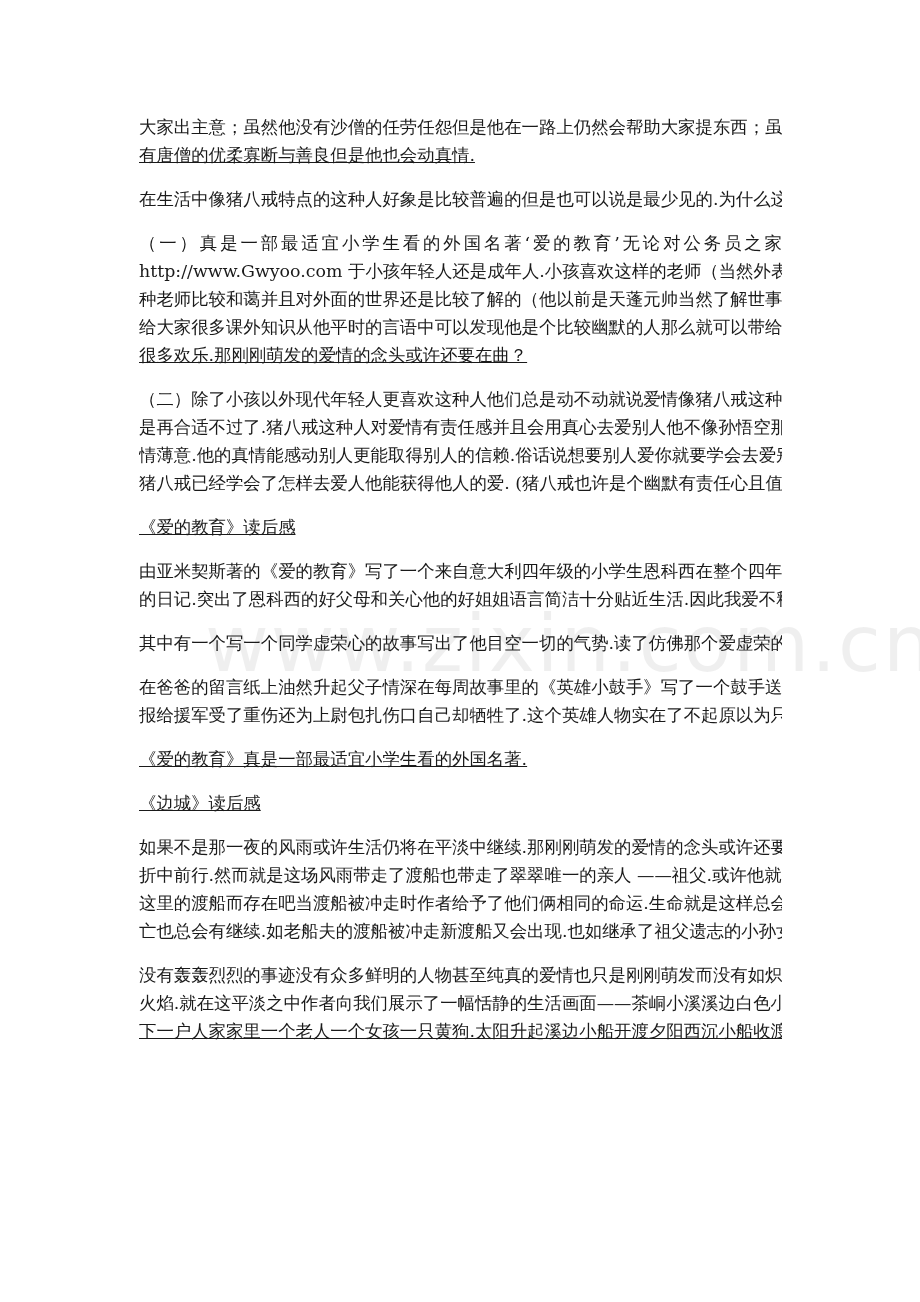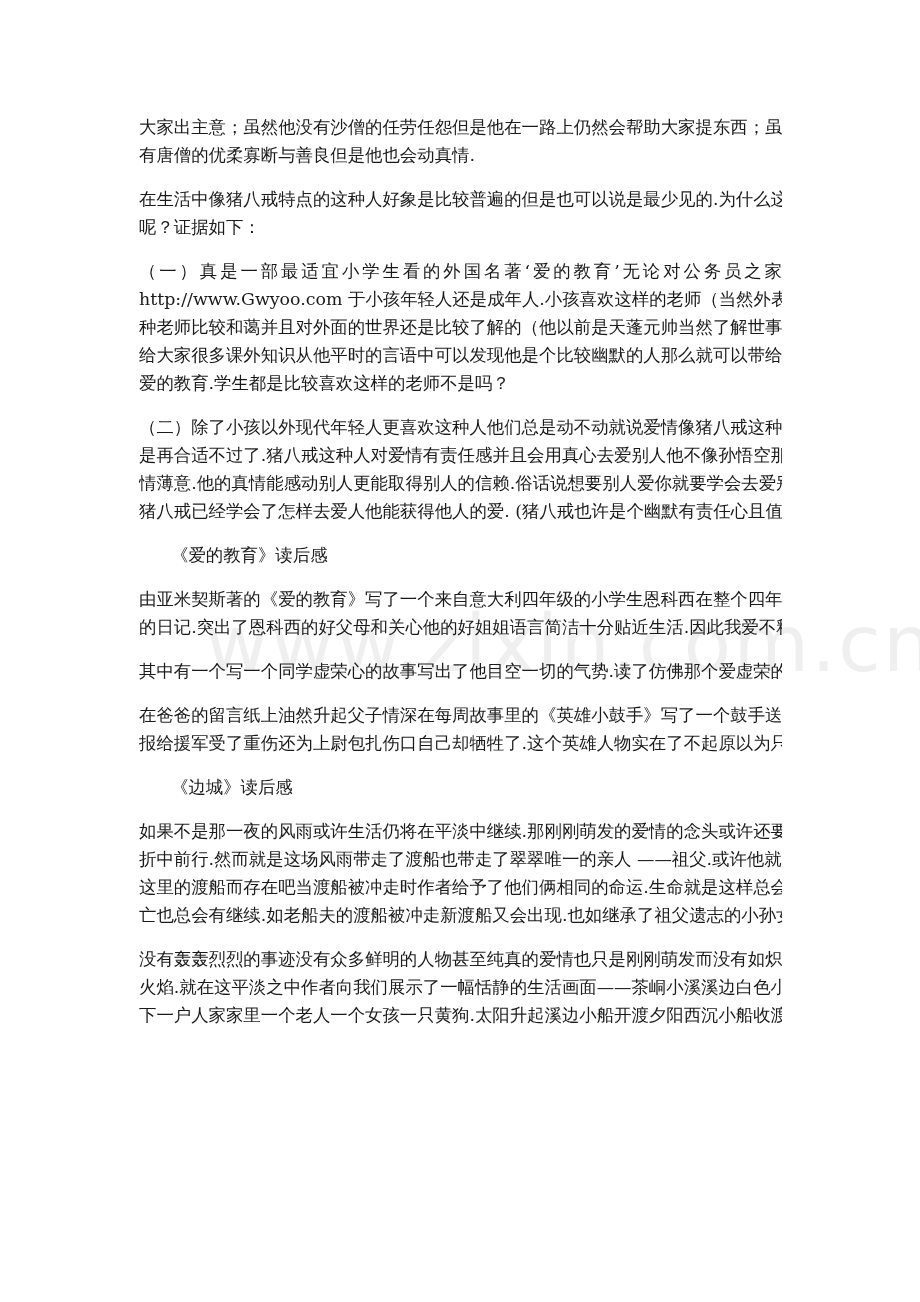--- a/index.html
+++ b/index.html
@@ -10,49 +10,48 @@
   .content {
     position: absolute; left: 139px; top: 113px; width: 643px;
     font-family: "DejaVu Serif", "Liberation Serif", serif;
     font-size: 17.4px; color: #1a1a1a;
   }
   .para { margin: 0 0 16px 0; }
   .line {
     display: block; height: 28px; line-height: 28px; white-space: nowrap;
     text-align: justify; text-align-last: justify; overflow: hidden;
   }
-  .line.last { text-align-last: left; }
-  .heading .line { text-align-last: left; margin-left: 32px; }
+  .line.last { text-align-last: left; text-decoration: underline; }
+  .heading .line { text-align-last: left; }
   .watermark {
     position: absolute; left: 205px; top: 604px; width: 540px; height: 80px;
     font-family: "DejaVu Sans", "Liberation Sans", sans-serif;
     font-size: 78px; line-height: 80px; color: #000000; opacity: 0.06;
     letter-spacing: 2px; white-space: nowrap; pointer-events: none;
   }
 </style>
 </head>
 <body>
 
 <div class="page">
   <div class="watermark">www.zixin.com.cn</div>
   <div class="content" id="content">
       <div class="para">
         <span class="line">大家出主意；虽然他没有沙僧的任劳任怨但是他在一路上仍然会帮助大家提东西；虽然他没</span>
         <span class="line last">有唐僧的优柔寡断与善良但是他也会动真情.</span>
       </div>
       <div class="para">
         <span class="line">在生活中像猪八戒特点的这种人好象是比较普遍的但是也可以说是最少见的.为什么这么说</span>
-        <span class="line last">呢？证据如下：</span>
       </div>
       <div class="para">
         <span class="line">（一）真是一部最适宜小学生看的外国名著‘爱的教育’无论对公务员之家</span>
         <span class="line">http://www.Gwyoo.com 于小孩年轻人还是成年人.小孩喜欢这样的老师（当然外表除外）这</span>
         <span class="line">种老师比较和蔼并且对外面的世界还是比较了解的（他以前是天蓬元帅当然了解世事啦）交</span>
         <span class="line">给大家很多课外知识从他平时的言语中可以发现他是个比较幽默的人那么就可以带给大家</span>
-        <span class="line last">爱的教育.学生都是比较喜欢这样的老师不是吗？</span>
+        <span class="line last">很多欢乐.那刚刚萌发的爱情的念头或许还要在曲？</span>
       </div>
       <div class="para">
         <span class="line">（二）除了小孩以外现代年轻人更喜欢这种人他们总是动不动就说爱情像猪八戒这种人就</span>
         <span class="line">是再合适不过了.猪八戒这种人对爱情有责任感并且会用真心去爱别人他不像孙悟空那么寡</span>
         <span class="line">情薄意.他的真情能感动别人更能取得别人的信赖.俗话说想要别人爱你就要学会去爱别人.</span>
         <span class="line">猪八戒已经学会了怎样去爱人他能获得他人的爱. (猪八戒也许是个幽默有责任心且值得信</span>
       </div>
       <div class="para heading">
         <span class="line last">《爱的教育》读后感</span>
       </div>
@@ -60,20 +59,23 @@
         <span class="line">由亚米契斯著的《爱的教育》写了一个来自意大利四年级的小学生恩科西在整个四年级中记</span>
         <span class="line">的日记.突出了恩科西的好父母和关心他的好姐姐语言简洁十分贴近生活.因此我爱不释手里</span>
       </div>
       <div class="para">
         <span class="line">其中有一个写一个同学虚荣心的故事写出了他目空一切的气势.读了仿佛那个爱虚荣的同学</span>
       </div>
       <div class="para">
         <span class="line">在爸爸的留言纸上油然升起父子情深在每周故事里的《英雄小鼓手》写了一个鼓手送机密情</span>
         <span class="line">报给援军受了重伤还为上尉包扎伤口自己却牺牲了.这个英雄人物实在了不起原以为只有中</span>
       </div>
+      <div class="para">
+        <span class="line last">《爱的教育》真是一部最适宜小学生看的外国名著.</span>
+      </div>
       <div class="para heading">
         <span class="line last">《边城》读后感</span>
       </div>
       <div class="para">
         <span class="line">如果不是那一夜的风雨或许生活仍将在平淡中继续.那刚刚萌发的爱情的念头或许还要在曲</span>
         <span class="line">折中前行.然而就是这场风雨带走了渡船也带走了翠翠唯一的亲人 ——祖父.或许他就是为</span>
         <span class="line">这里的渡船而存在吧当渡船被冲走时作者给予了他们俩相同的命运.生命就是这样总会有消</span>
         <span class="line">亡也总会有继续.如老船夫的渡船被冲走新渡船又会出现.也如继承了祖父遗志的小孙女一样</span>
       </div>
       <div class="para">

